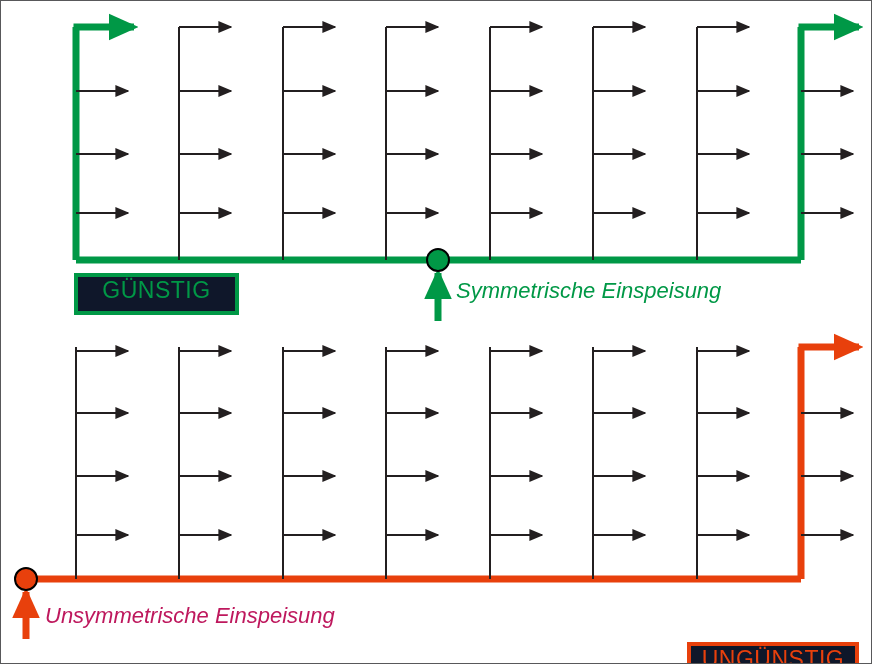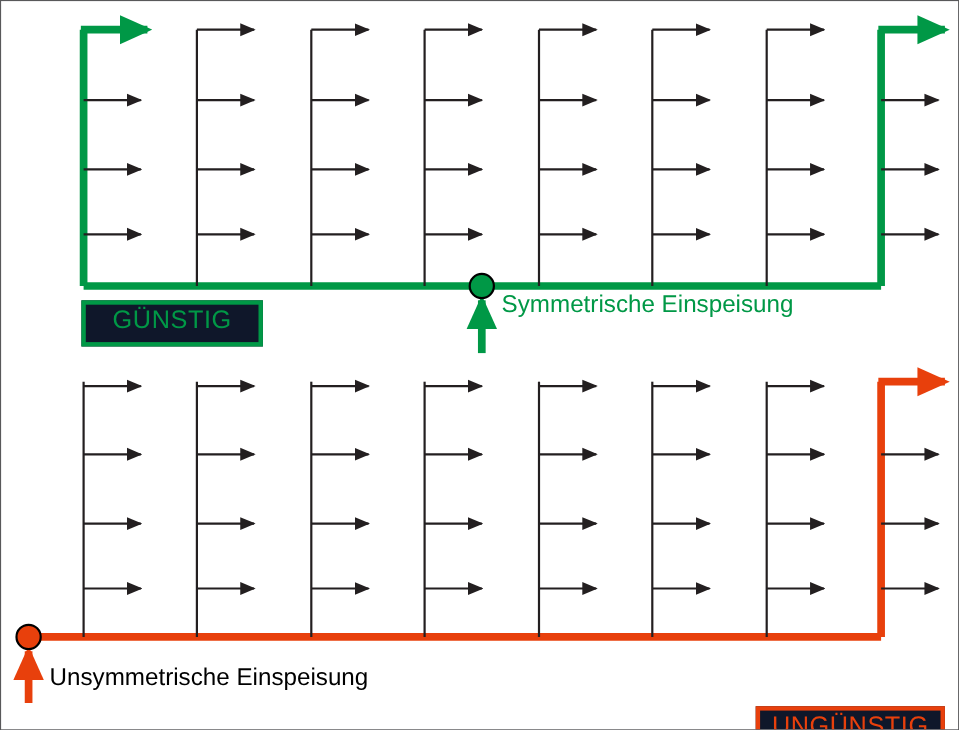--- a/index.html
+++ b/index.html
@@ -45,21 +45,21 @@
     border: 4px solid #e8400c;
     color: #e8400c;
     margin-top: 46px;
   }
   .feed-caption {
     position: absolute;
     white-space: nowrap;
     font-size: 22px;
   }
   .feed-caption.good { color: #009846; }
-  .feed-caption.bad  { color: #000000; }
+  .feed-caption.bad  { color: #be185d; font-style: italic; }
 </style>
 </head>
 <body>
 
 <div id="canvas">
 
   <svg id="diagram-svg" viewBox="0 0 872 664">
     <defs>
       <marker id="arrow-black" viewBox="0 0 10 10" refX="9" refY="5" markerWidth="7" markerHeight="7" orient="auto-start-reverse">
         <path d="M 0 0.8 L 10 5 L 0 9.2 z" fill="#231f20"></path>
@@ -173,17 +173,17 @@
   </svg>
 
   <div class="label-box good" style="left: 73px; top: 272px; width: 165px; height: 42px; font-size: 23px;">
     <span>GÜNSTIG</span>
   </div>
 
   <div class="label-box bad" style="left: 686px; top: 595px; width: 172px; height: 42px; font-size: 23px;">
     <span>UNGÜNSTIG</span>
   </div>
 
-  <div class="feed-caption good" style="left: 455px; top: 263px;">Symmetrische Einspeisung</div>
+  <div class="feed-caption good" style="left: 455px; top: 277px; font-style: italic;">Symmetrische Einspeisung</div>
 
   <div class="feed-caption bad" style="left: 44px; top: 602px;">Unsymmetrische Einspeisung</div>
 
 </div>
 
 </body></html>

